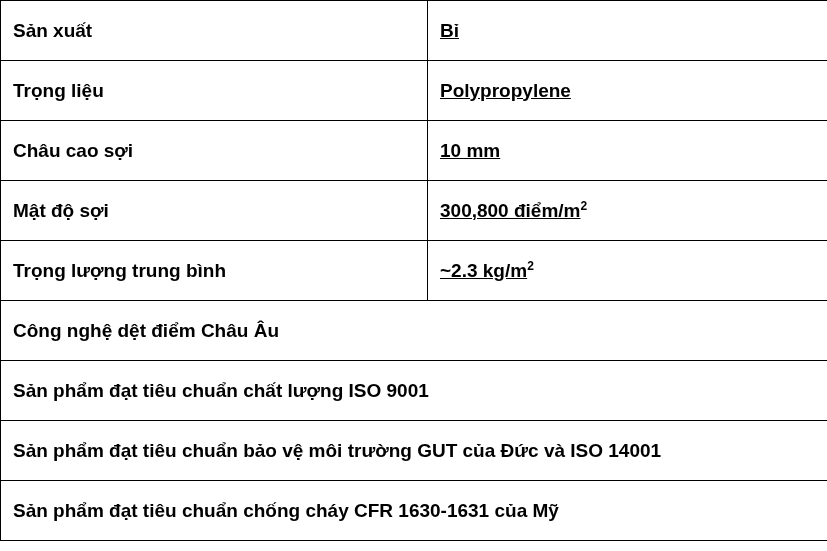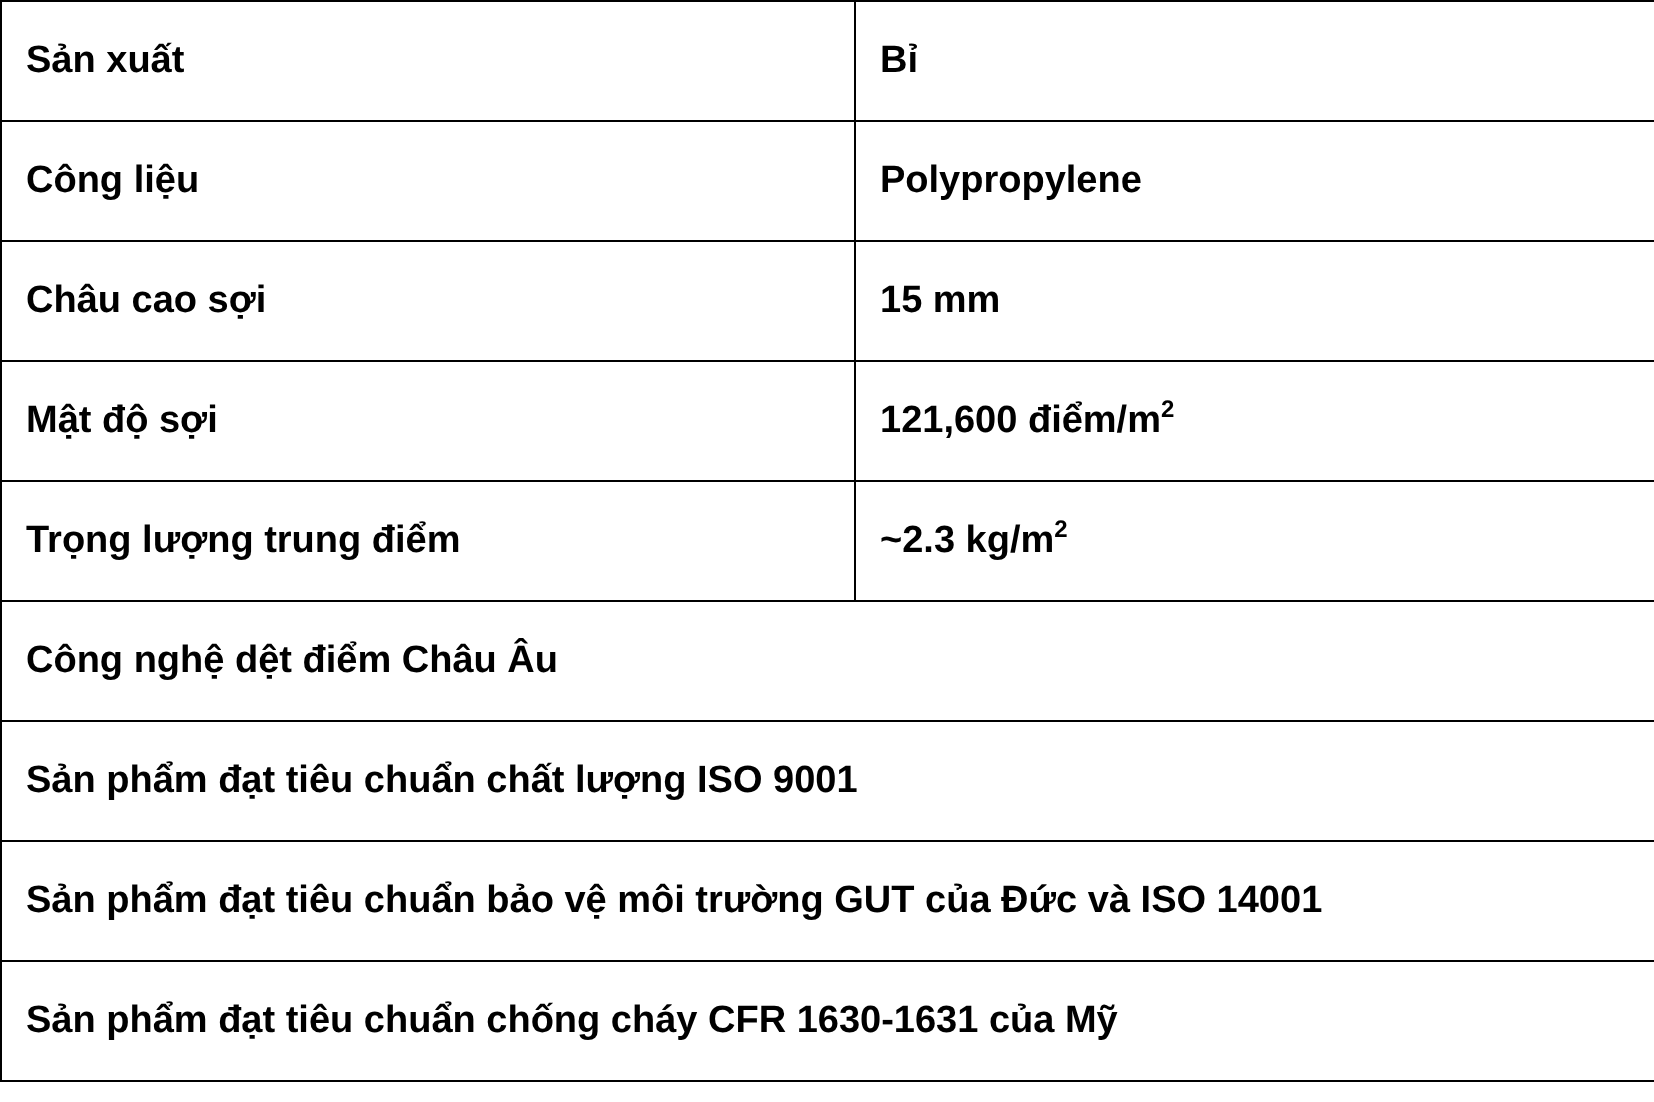--- a/index.html
+++ b/index.html
@@ -62,49 +62,50 @@
     width: 413px;
   }
   sup {
     font-size: 12px;
     vertical-align: super;
     line-height: 0;
     font-weight: bold;
   }
   .val-wrap {
     display: inline;
+    text-decoration: underline;
   }
 </style>
 </head>
 <body>
 
 <div class="page">
 
   <div class="doc-code">SOFIE_13206050</div>
 
   <table class="spec-table">
     <tbody>
       <tr class="pair-row">
         <td class="col-label">Sản xuất</td>
         <td class="col-value"><span class="val-wrap">Bỉ</span><sup></sup></td>
       </tr>
       <tr class="pair-row">
-        <td class="col-label">Công liệu</td>
+        <td class="col-label">Trọng liệu</td>
         <td class="col-value"><span class="val-wrap">Polypropylene</span><sup></sup></td>
       </tr>
       <tr class="pair-row">
         <td class="col-label">Châu cao sợi</td>
-        <td class="col-value"><span class="val-wrap">15 mm</span><sup></sup></td>
+        <td class="col-value"><span class="val-wrap">10 mm</span><sup></sup></td>
       </tr>
       <tr class="pair-row">
         <td class="col-label">Mật độ sợi</td>
-        <td class="col-value"><span class="val-wrap">121,600 điểm/m</span><sup>2</sup></td>
+        <td class="col-value"><span class="val-wrap">300,800 điểm/m</span><sup>2</sup></td>
       </tr>
       <tr class="pair-row">
-        <td class="col-label">Trọng lượng trung điểm</td>
+        <td class="col-label">Trọng lượng trung bình</td>
         <td class="col-value"><span class="val-wrap">~2.3 kg/m</span><sup>2</sup></td>
       </tr>
       <tr class="full-row">
         <td class="col-full" colspan="2">Công nghệ dệt điểm Châu Âu</td>
       </tr>
       <tr class="full-row">
         <td class="col-full" colspan="2">Sản phẩm đạt tiêu chuẩn chất lượng ISO 9001</td>
       </tr>
       <tr class="full-row">
         <td class="col-full" colspan="2">Sản phẩm đạt tiêu chuẩn bảo vệ môi trường GUT của Đức và ISO 14001</td>

